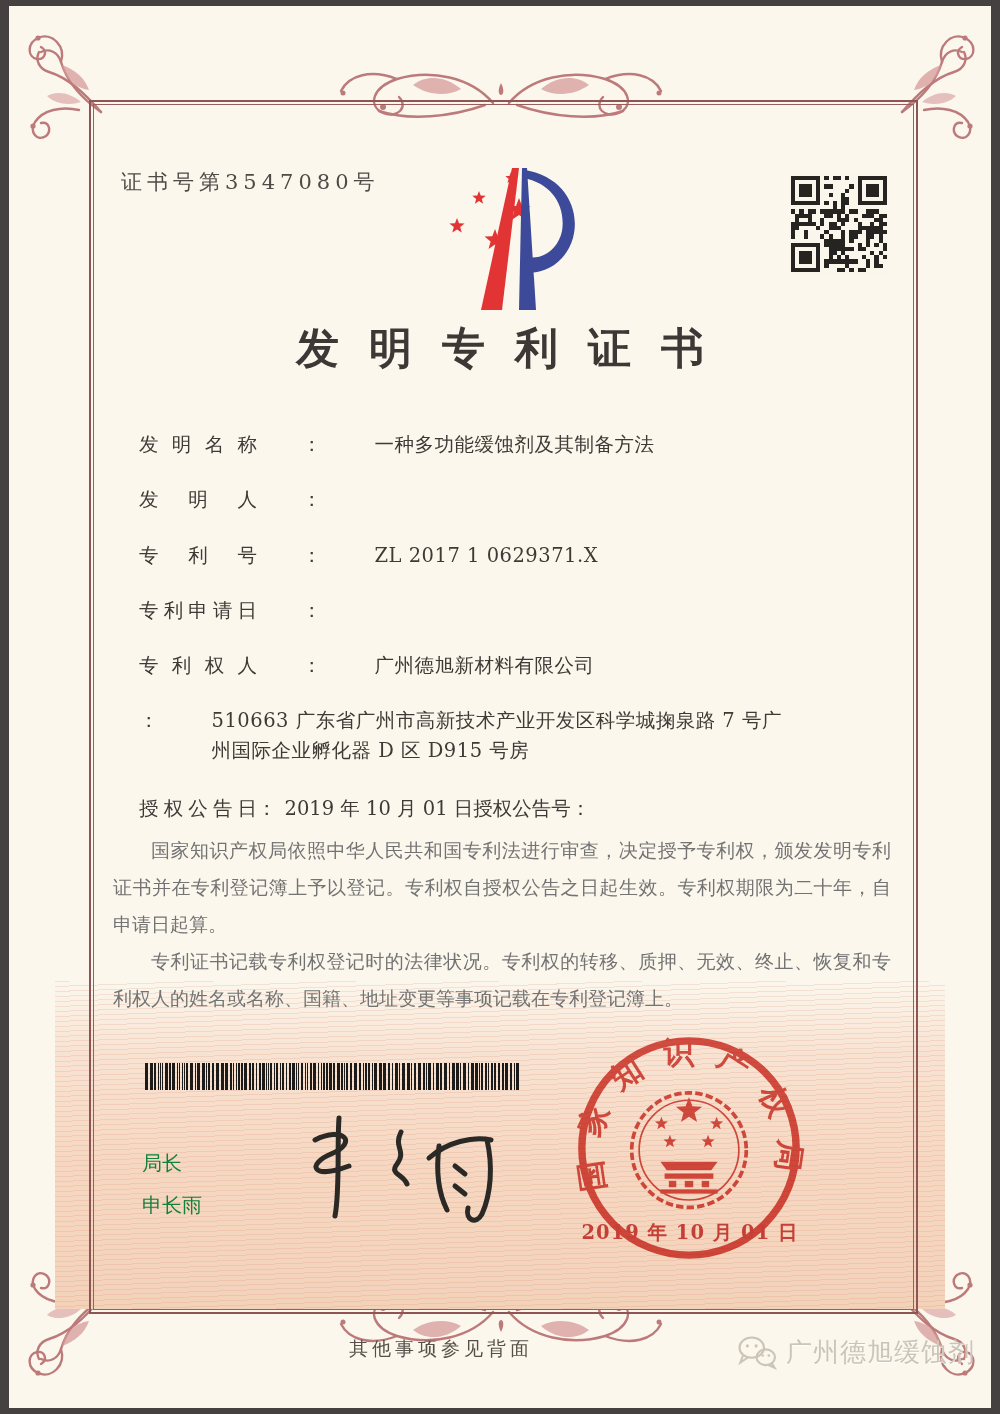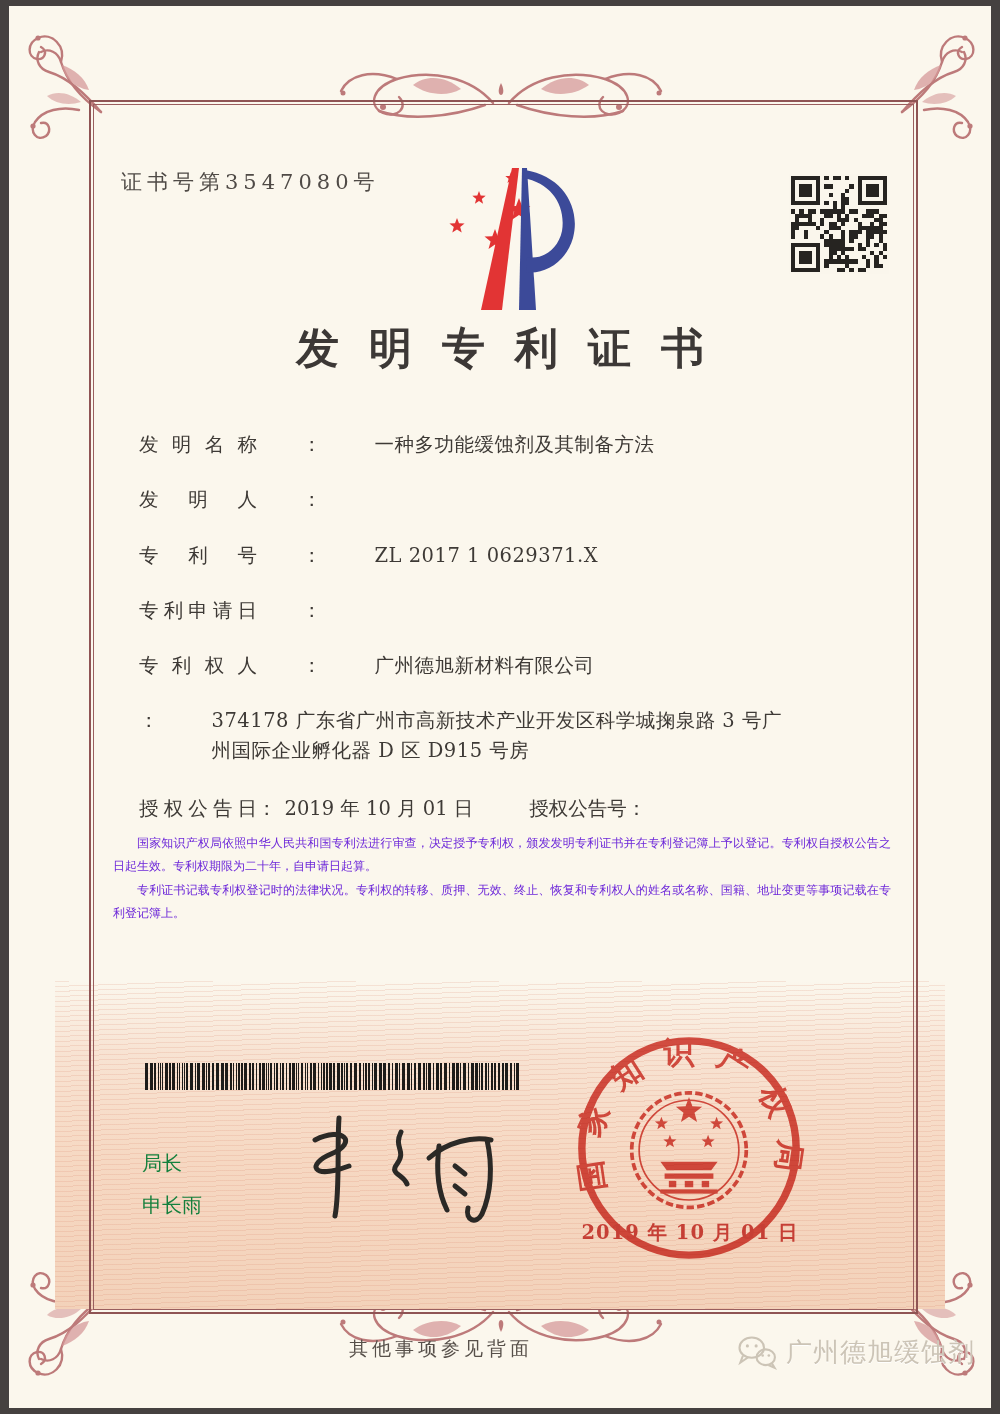--- a/index.html
+++ b/index.html
@@ -31,25 +31,25 @@
 
   .title{position:absolute;left:0;top:314px;width:100%;text-align:center;font-size:43px;
          font-weight:700;color:#3c3836;letter-spacing:30px;text-indent:30px;}
 
   .fields{position:absolute;left:130px;top:424px;width:660px;font-size:19.5px;color:#3e3a36;}
   .frow{display:flex;margin-bottom:26px;line-height:1.5;gap:45px;}
   .flabel{display:inline-block;width:118px;text-align:justify;text-align-last:justify;flex:0 0 118px;}
   .fcolon{flex:0 0 auto;margin-right:8px;}
   .fvalue{flex:1;letter-spacing:.5px;}
   .grant-row{display:flex;margin-top:30px;}
-  .grant-no{margin-left:56px;display:flex;}
+  .grant-no{display:flex;}
   .grant-no .flabel{width:auto;flex:0 0 auto;text-align-last:auto;}
 
-  .legal{position:absolute;left:104px;top:826px;width:778px;font-size:12px;line-height:1.95;
-         color:#6d28d9;text-align:justify;}
+  .legal{position:absolute;left:104px;top:826px;width:778px;font-size:19px;line-height:1.95;
+         color:#737373;text-align:justify;}
   .legal p{margin:0;text-indent:2em;}
 
   .barcode{position:absolute;left:136px;top:1057px;height:27px;display:flex;align-items:stretch;}
   .barcode div{background:#1d1b19;}
 
   .signer{position:absolute;left:133px;top:1136px;font-size:20px;color:#15803d;line-height:2.1;
           font-family:"DejaVu Sans","Liberation Sans",sans-serif;}
   .sig-svg{position:absolute;left:268px;top:1098px;}
 
   .seal{position:absolute;left:558px;top:1020px;width:244px;height:244px;mix-blend-mode:multiply;opacity:.92;}
@@ -679,21 +679,21 @@
       <span class="flabel">专利申请日</span>
           <span class="fcolon">：</span>
     </div>
     <div class="frow">
       <span class="flabel">专利权人</span>
           <span class="fcolon">：</span>
       <span class="fvalue">广州德旭新材料有限公司</span>
     </div>
     <div class="frow">
           <span class="fcolon">：</span>
-      <span class="fvalue">374178 广东省广州市高新技术产业开发区科学城掬泉路 3 号广州国际企业孵化器 D 区 D915 号房</span>
+      <span class="fvalue">510663 广东省广州市高新技术产业开发区科学城掬泉路 7 号广州国际企业孵化器 D 区 D915 号房</span>
     </div>
     <div class="grant-row">
       <span class="flabel">授权公告日</span>
           <span class="fcolon">：</span>
       <span>2019 年 10 月 01 日</span>
       <span class="grant-no">
         <span class="flabel">授权公告号</span>
             <span class="fcolon">：</span>
       </span>
     </div>

